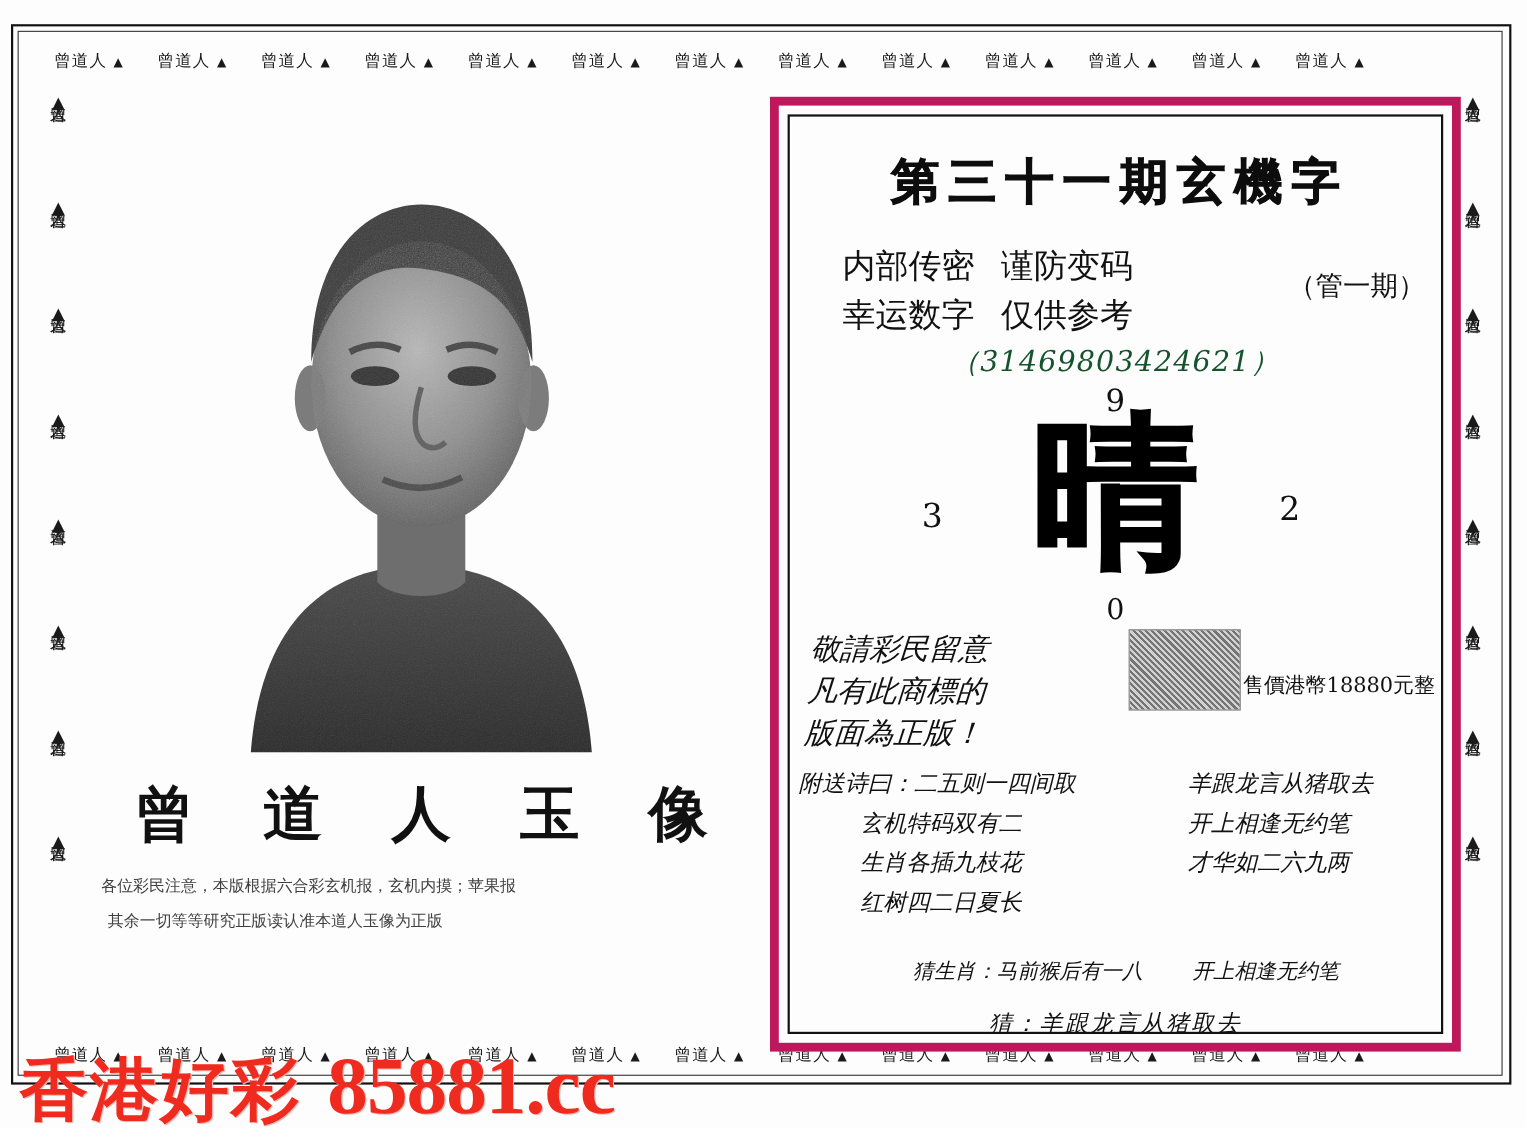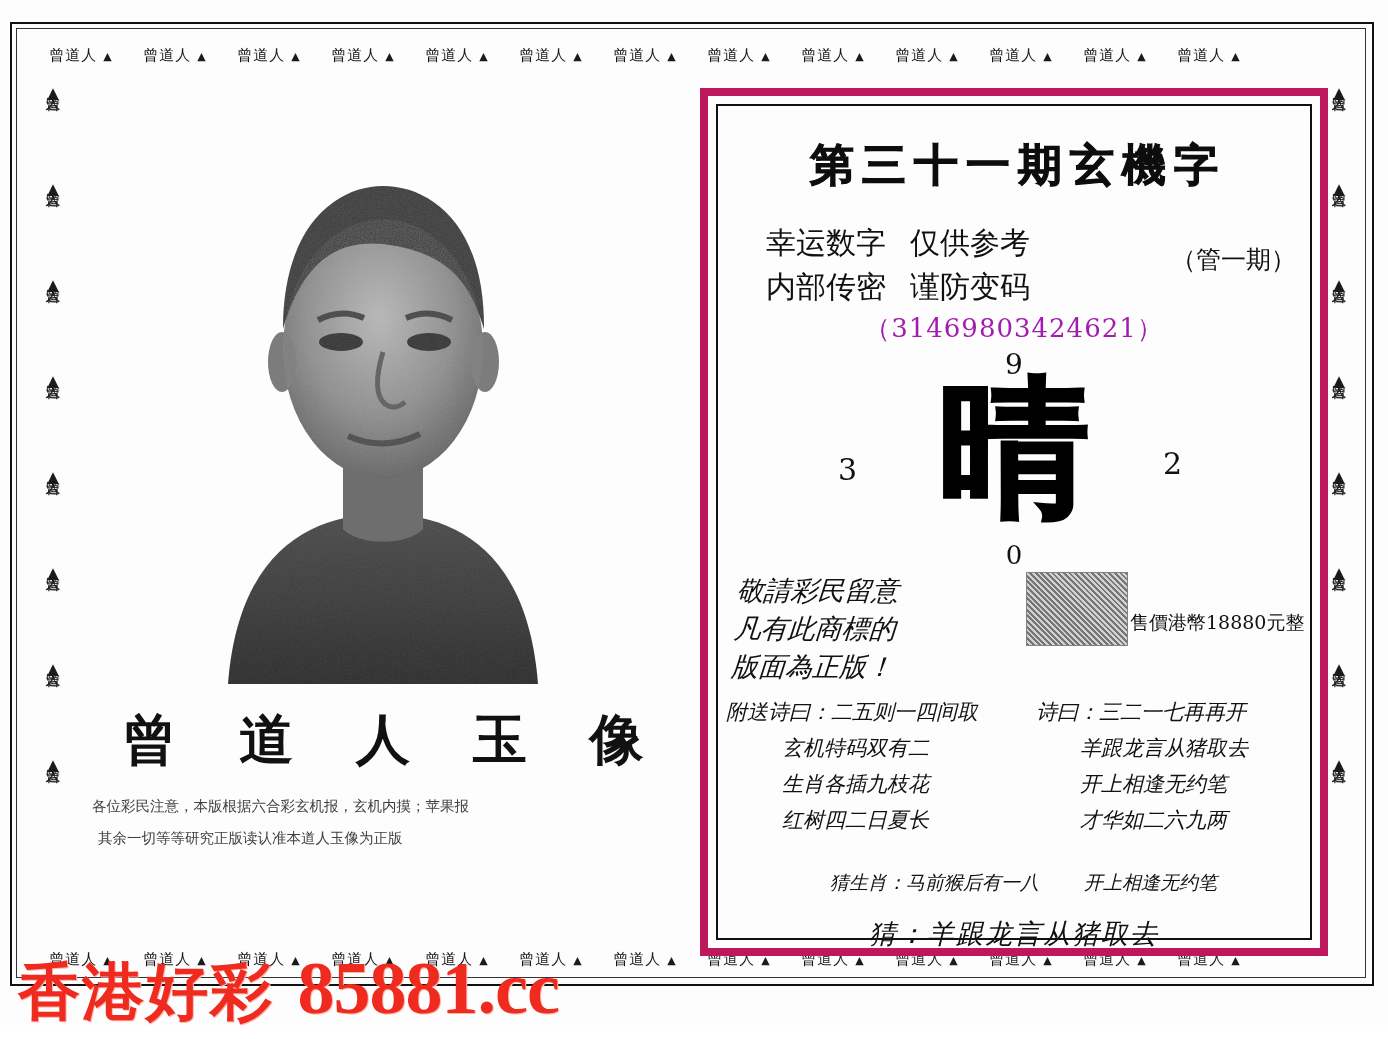--- a/index.html
+++ b/index.html
@@ -111,23 +111,24 @@
   .rp-sub .lines span.gap{display:inline-block;width:24px;}
   .rp-sub .badge{
     position:absolute;right:6px;top:22px;
     font-size:25px;color:#111;
     font-family:"DejaVu Sans", sans-serif;
   }
   .rp-code{
     text-align:center;
     font-size:26px;
     letter-spacing:1px;
-    color:#a21caf;
+    color:#14532d;
     margin-top:6px;
     font-family:"DejaVu Serif", serif;
+    font-style:italic;
   }
   .big-char-wrap{
     position:relative;height:240px;margin-top:2px;
   }
   .num-top{
     position:absolute;left:50%;top:0;transform:translateX(-50%);
     font-size:28px;color:#111;font-family:"DejaVu Serif", serif;
   }
   .num-left{
     position:absolute;left:112px;top:104px;
@@ -195,21 +196,21 @@
   .zodiac{
     position:relative;height:44px;margin-top:6px;
     font-family:"DejaVu Serif", serif;
     font-size:19px;color:#111;font-style:italic;
   }
   .zodiac .z1{position:absolute;left:104px;top:0;white-space:nowrap;}
   .zodiac .z2{position:absolute;left:358px;top:0;white-space:nowrap;}
   .guess{
     text-align:center;
     font-family:"DejaVu Serif", serif;
-    font-size:27px;
+    font-size:21px;
     color:#111;
     font-style:italic;
     margin-top:2px;
     letter-spacing:2px;
   }
   
   .watermark{
     position:absolute;left:18px;top:946px;
     font-size:62px;
     font-weight:bold;
@@ -303,24 +304,24 @@
 
   <div class="right-panel">
     <div class="inner-border"></div>
     <div class="rp-content">
 
       <div class="rp-title">第三十一期玄機字</div>
 
       <div class="rp-sub">
         <div class="lines">
           <div>
-            <span>幸运数字</span><span class="gap"></span><span>仅供参考</span>
+            <span>内部传密</span><span class="gap"></span><span>谨防变码</span>
           </div>
           <div>
-            <span>内部传密</span><span class="gap"></span><span>谨防变码</span>
+            <span>幸运数字</span><span class="gap"></span><span>仅供参考</span>
           </div>
         </div>
         <div class="badge">（管一期）</div>
       </div>
 
       <div class="rp-code">（31469803424621）</div>
 
       <div class="big-char-wrap">
         <div class="num-top">9</div>
         <div class="num-left">3</div>
@@ -340,21 +341,20 @@
       </div>
 
       <div class="poem-area">
         <div class="poem-col poem-left">
           <div class="l1"><span>附送诗曰：</span><span>二五则一四间取</span></div>
           <div class="l2">玄机特码双有二</div>
           <div class="l3">生肖各插九枝花</div>
           <div class="l4">红树四二日夏长</div>
         </div>
         <div class="poem-col poem-right">
-          <div><span>诗曰：</span><span>三二一七再再开</span></div>
           <div style="padding-left:44px">羊跟龙言从猪取去</div>
           <div style="padding-left:44px">开上相逢无约笔</div>
           <div style="padding-left:44px">才华如二六九两</div>
         </div>
       </div>
 
       <div class="zodiac">
         <div class="z1"><span>猜生肖：</span><span>马前猴后有一八</span></div>
         <div class="z2">开上相逢无约笔</div>
       </div>

